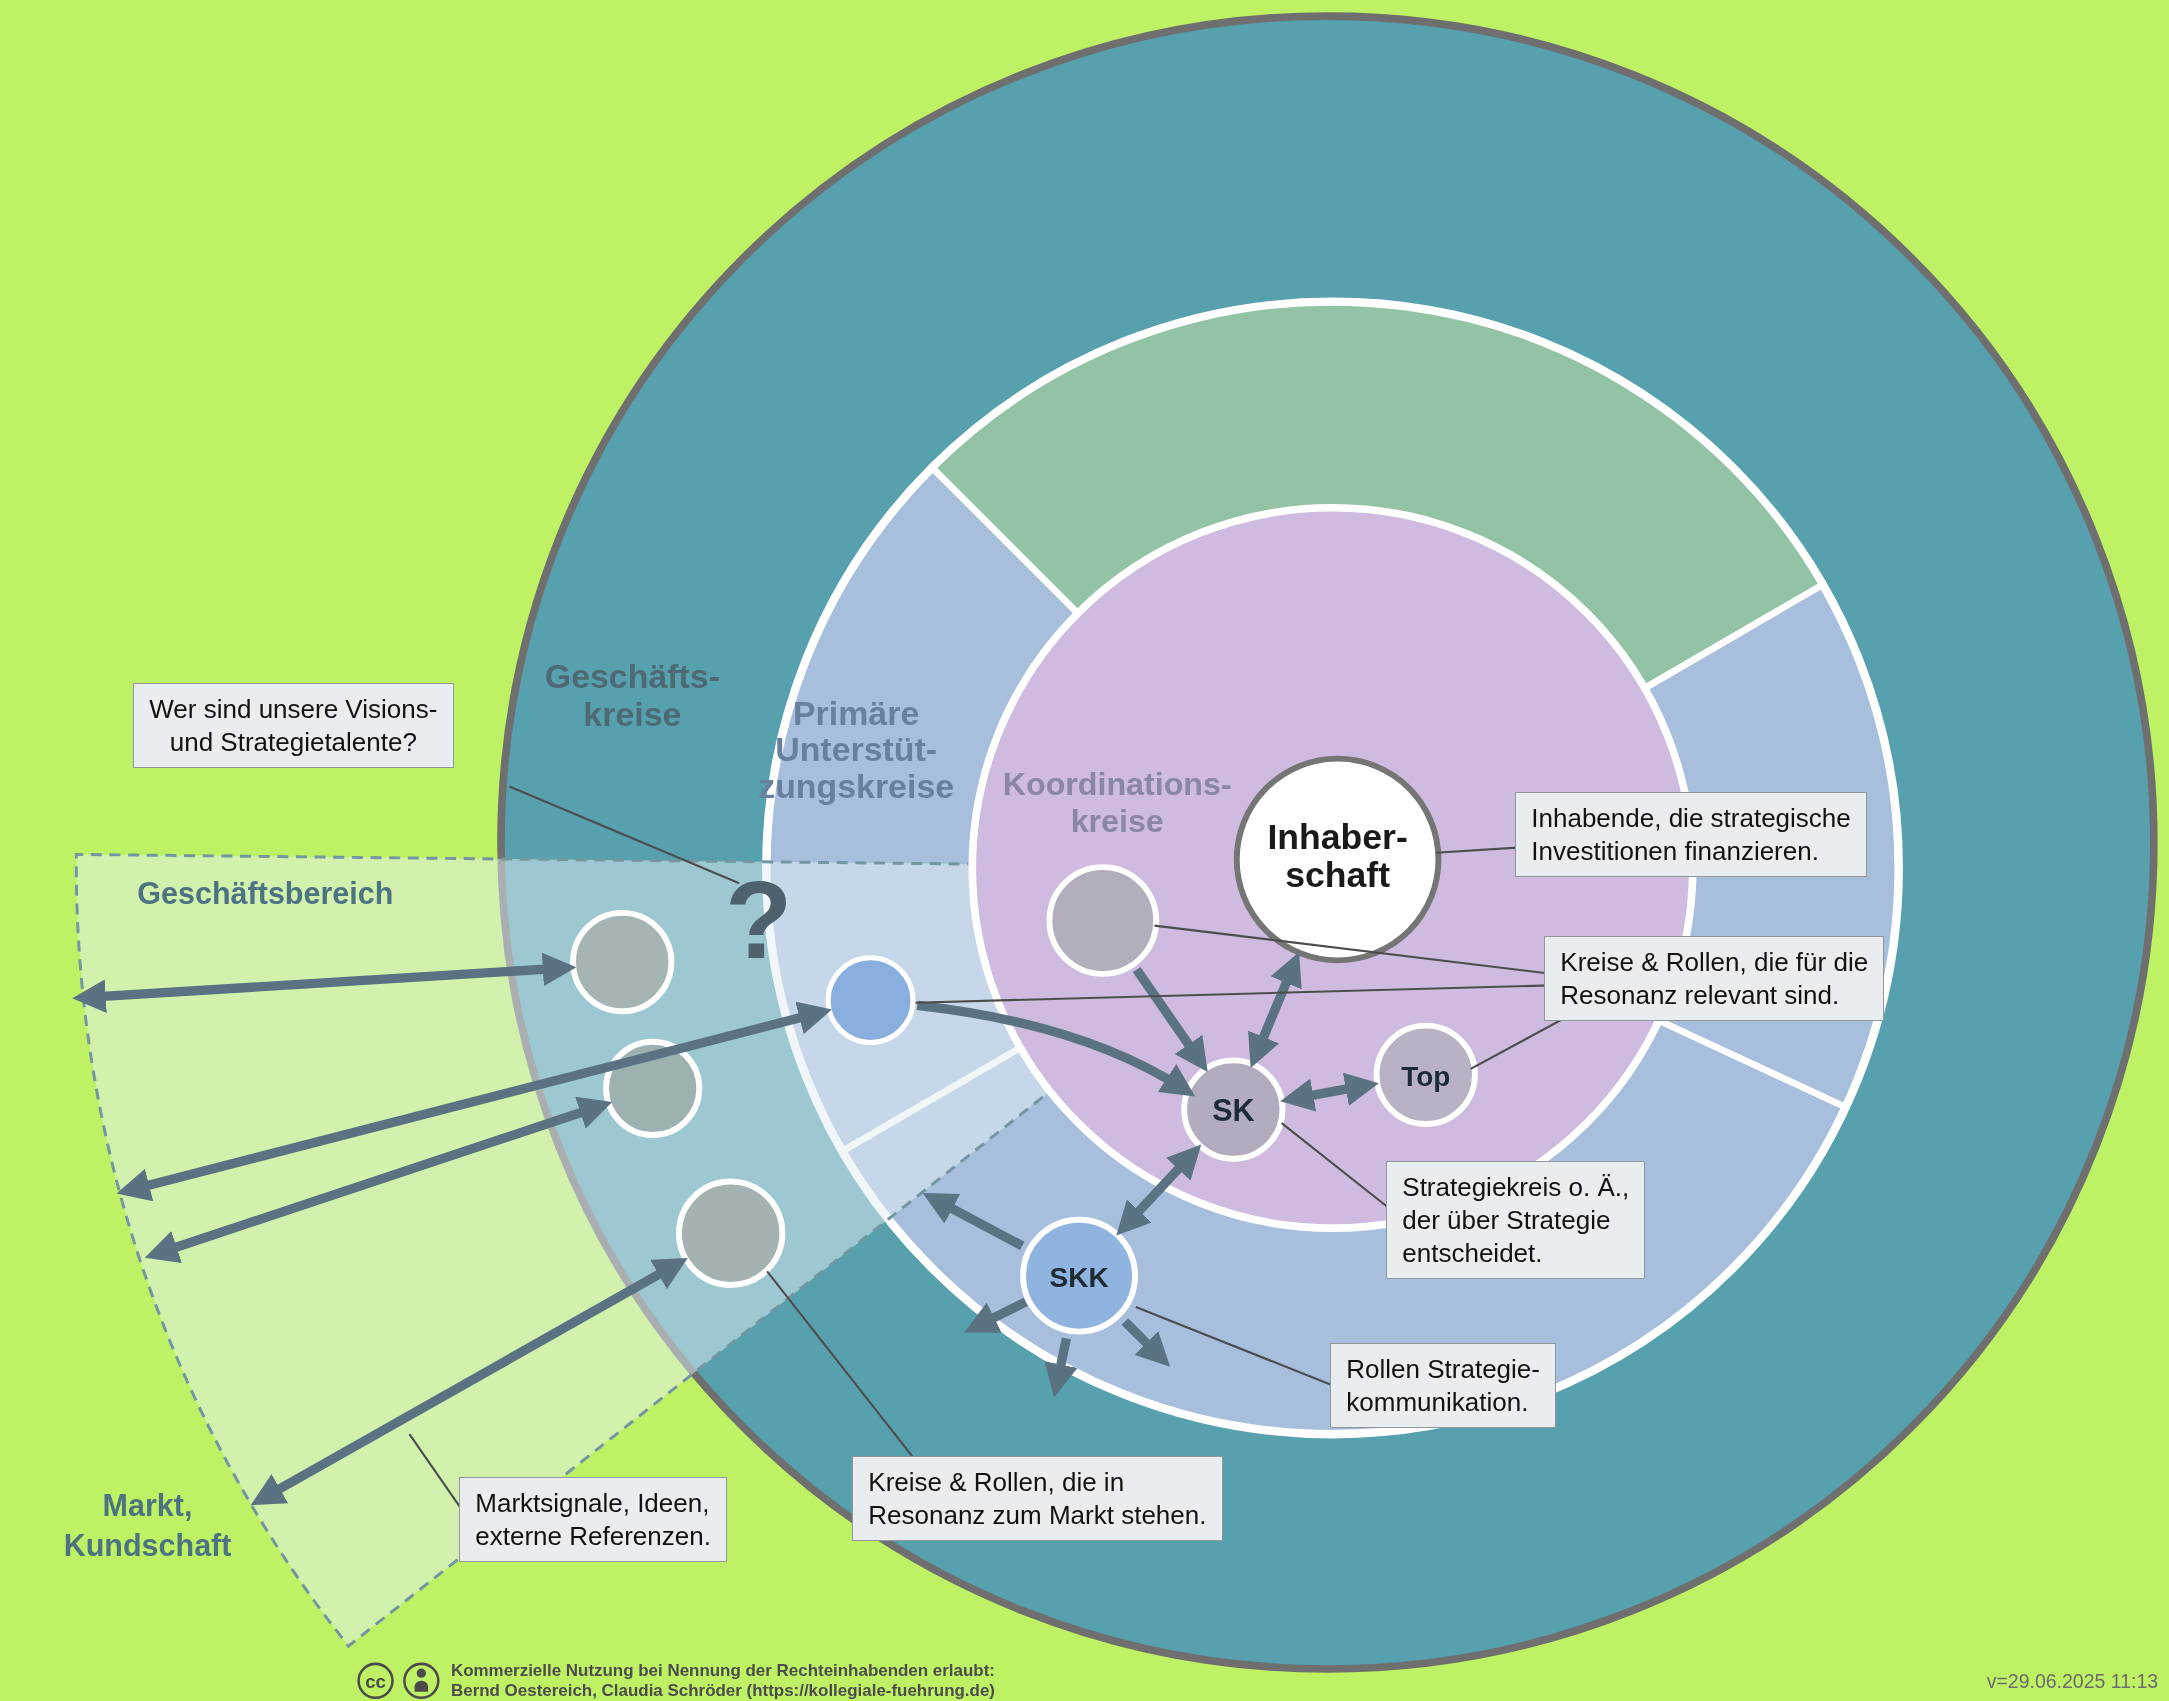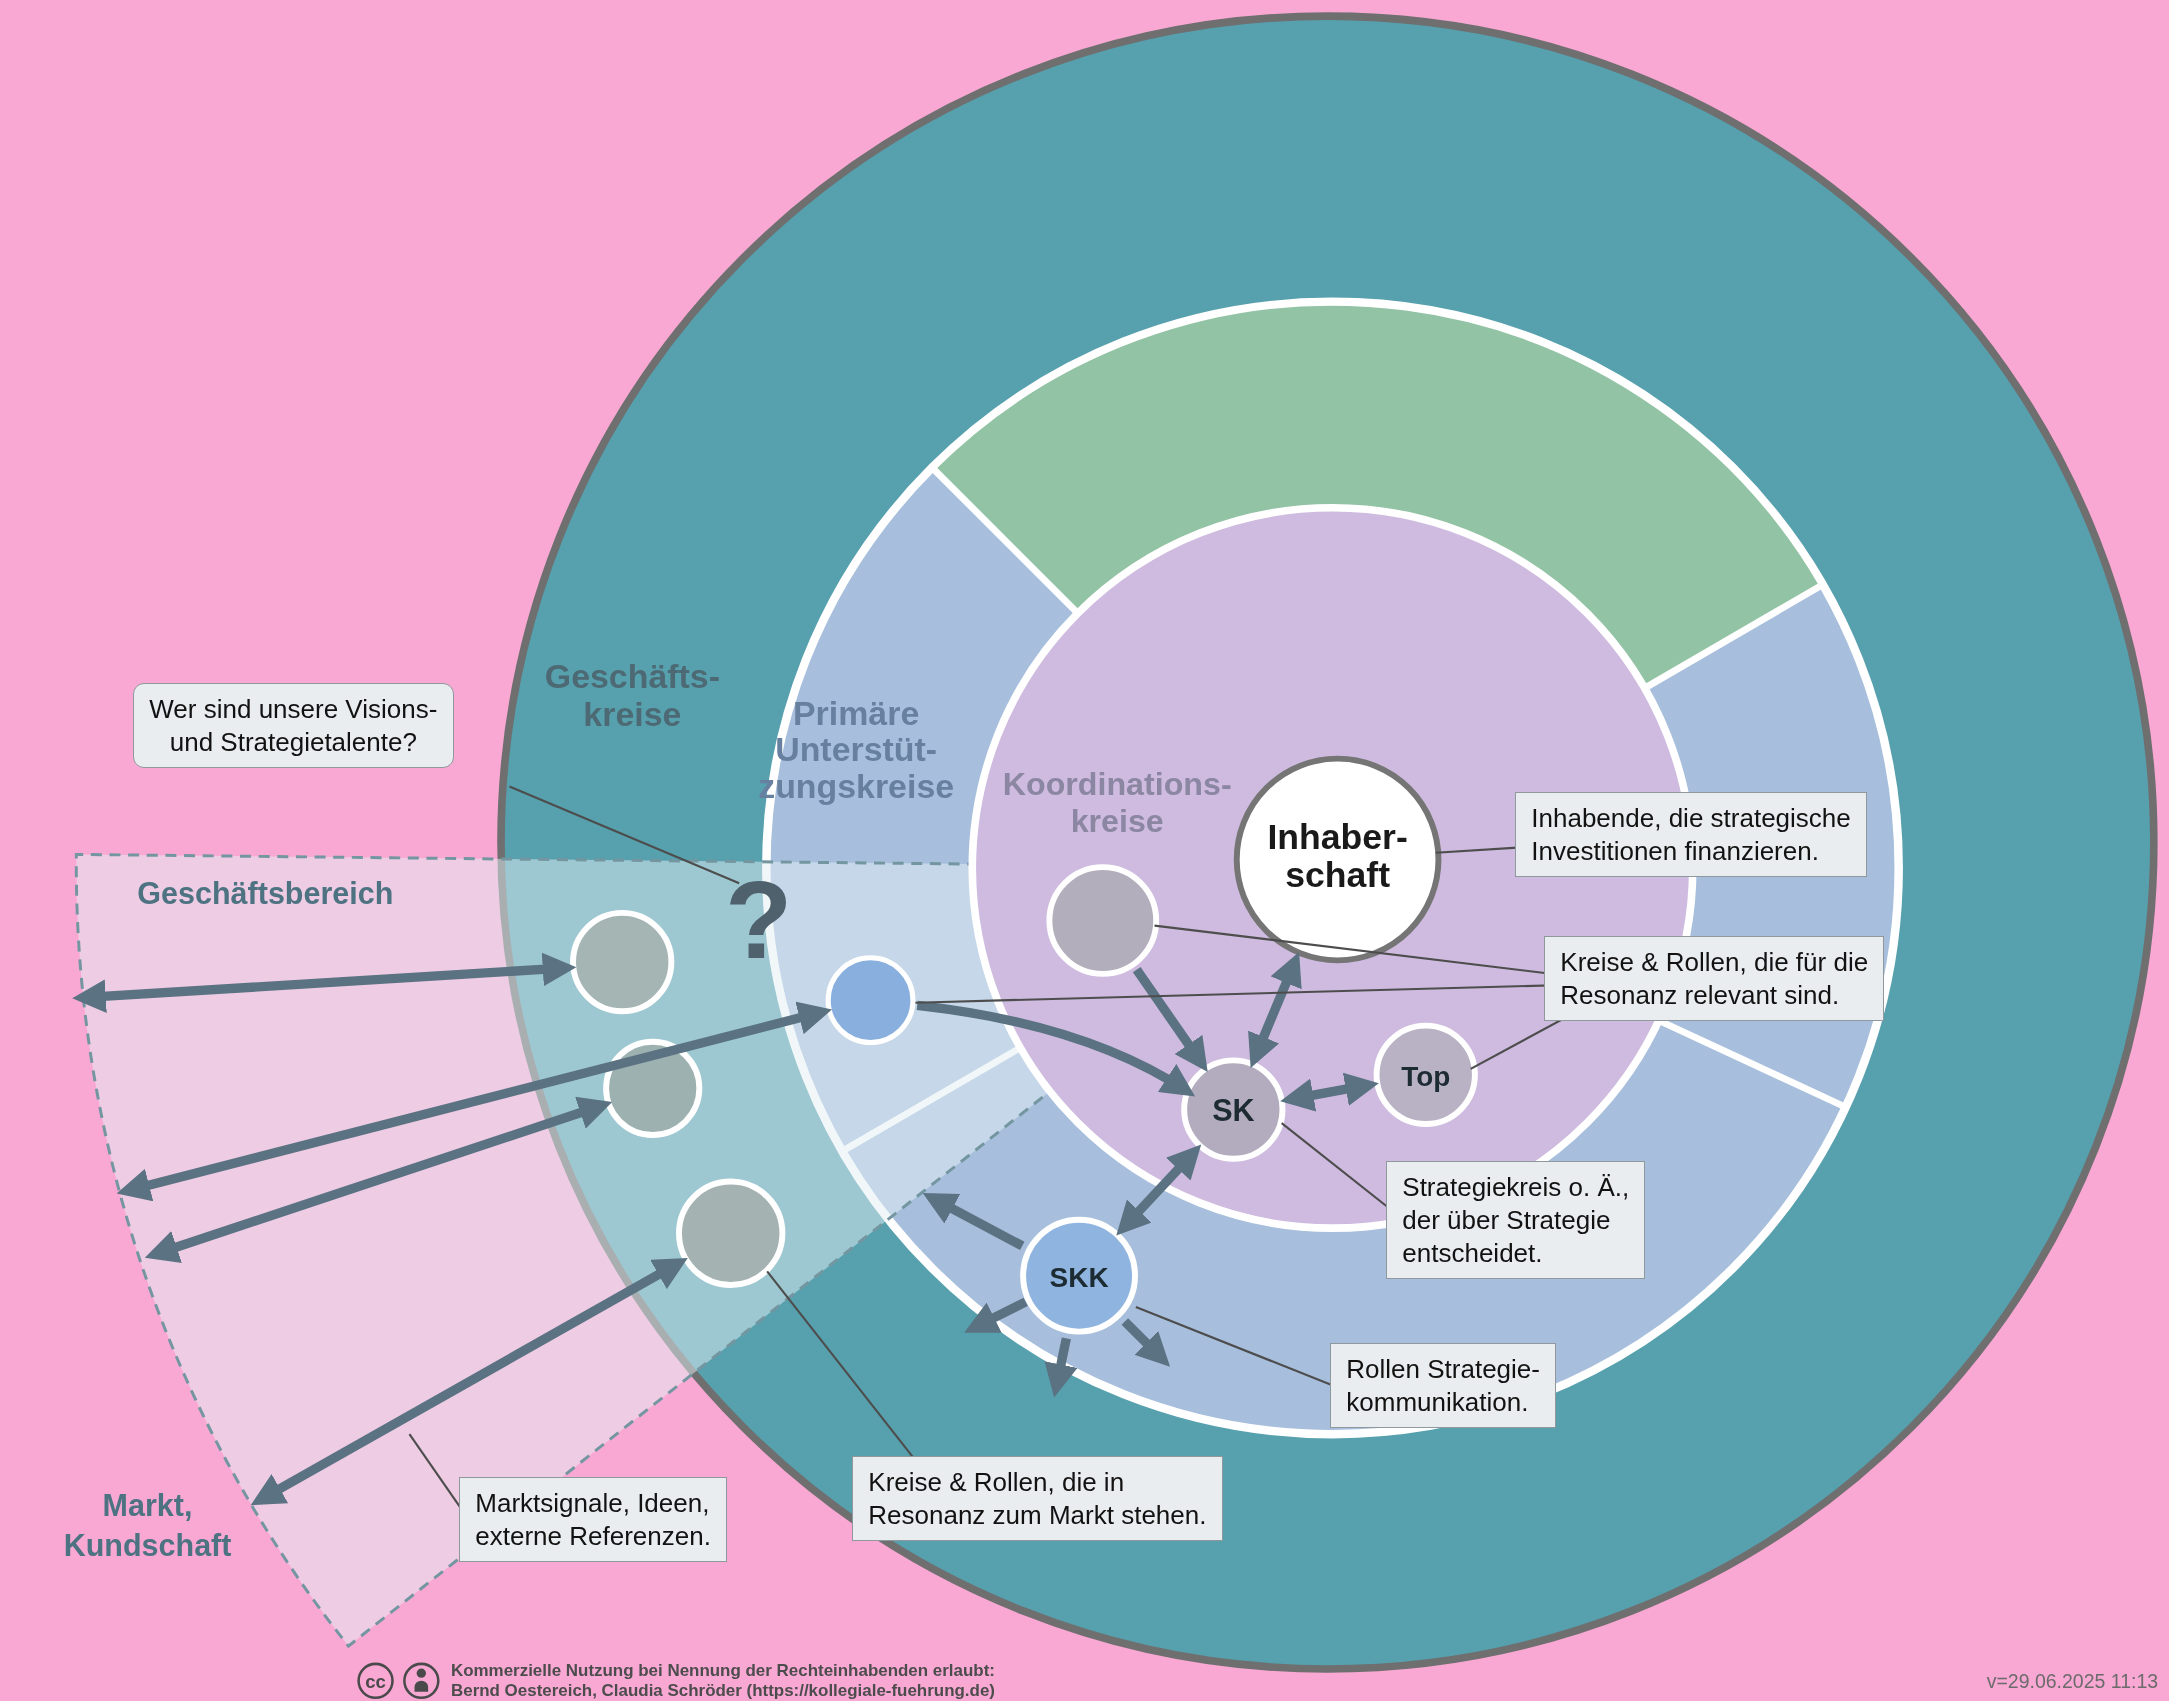--- a/index.html
+++ b/index.html
@@ -1,26 +1,26 @@
 <!DOCTYPE html>
 <html style="font-size:13.6px"><head>
 <meta charset="utf-8">
 <style>
   html,body{margin:0;padding:0;background:#ffffff;}
   .stage{
     position:relative;width:2170px;height:1702px;overflow:hidden;
-    font-family:"Liberation Sans",sans-serif;background:#f9a8d4;
+    font-family:"Liberation Sans",sans-serif;background:#bef264;
   }
   .stage svg{position:absolute;left:0;top:0;}
   .callout{
     position:absolute;background:#e9edef;border:1.7px solid #8f999d;
     padding:8.5px 15.3px;font-size:26px;line-height:1.27;color:#121212;
     white-space:nowrap;font-weight:400;
   }
-  .callout.centered{text-align:center;border-radius:11px;}
+  .callout.centered{text-align:center;}
   text{font-family:"Liberation Sans",sans-serif;}
   .ringlabel{font-weight:bold;}
 </style>
 </head>
 <body>
 
 <div class="stage">
 
 <svg viewBox="0 0 2560 2008" width="2170" height="1702" xmlns="http://www.w3.org/2000/svg">
   <defs>

